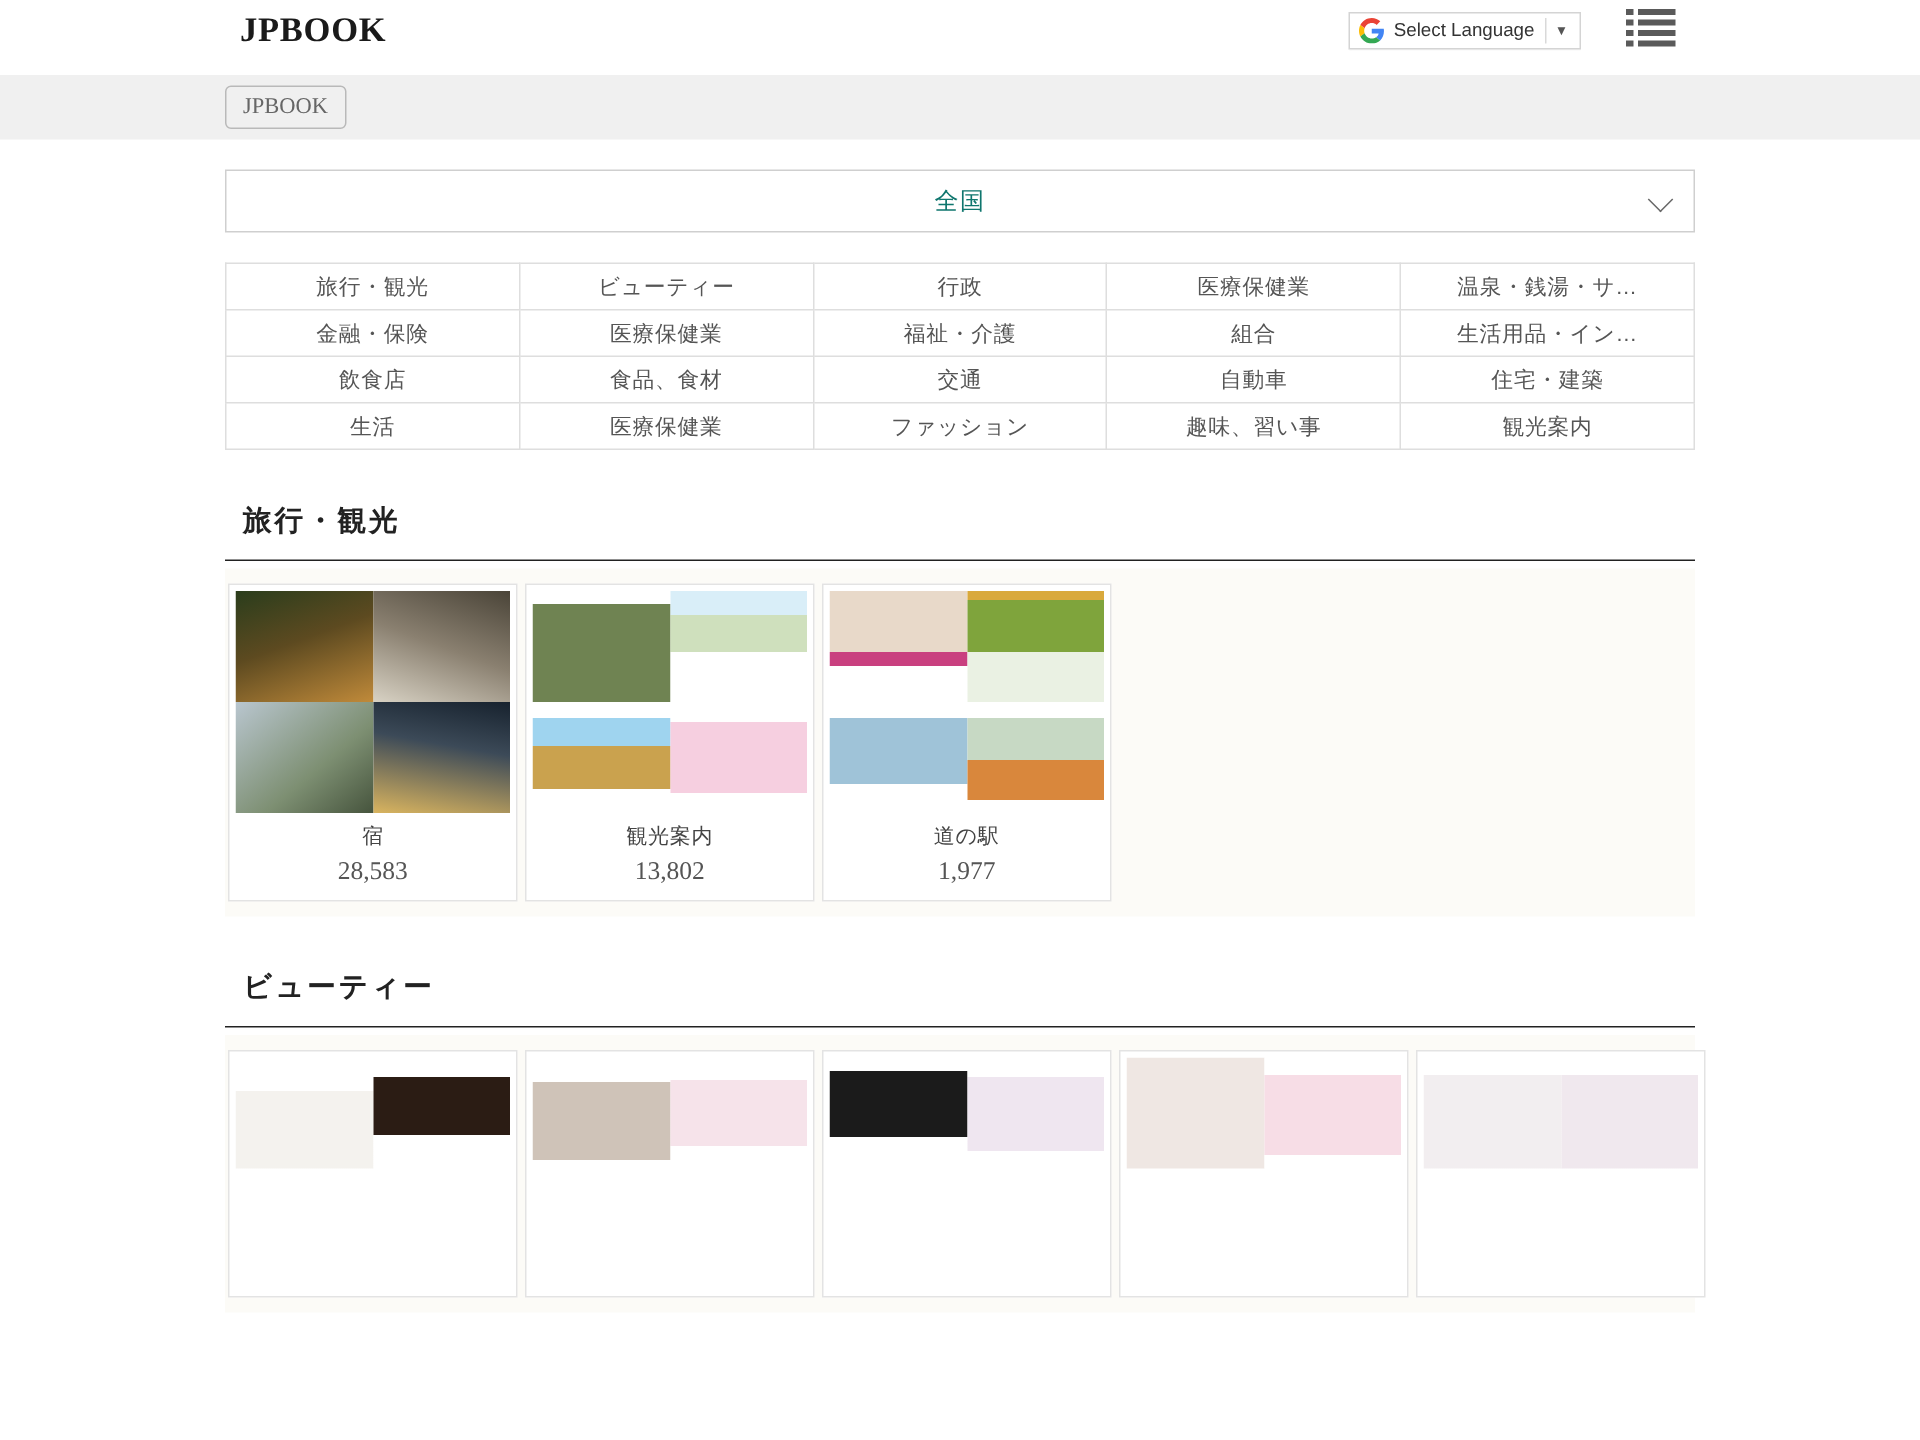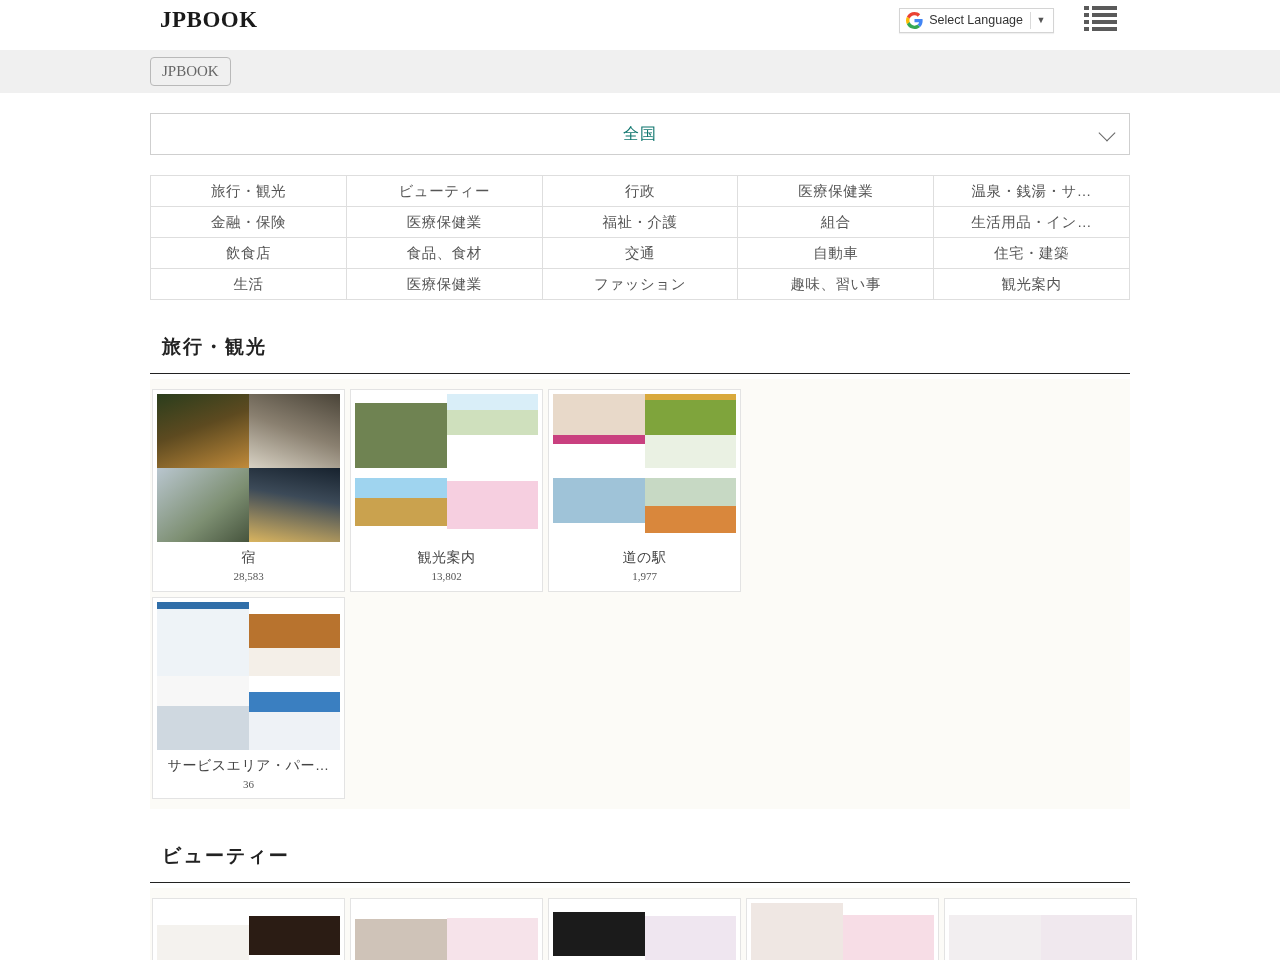--- a/index.html
+++ b/index.html
@@ -249,21 +249,21 @@
     color: #444;
     margin-top: 5px;
     white-space: nowrap;
     overflow: hidden;
     text-overflow: ellipsis;
     letter-spacing: .5px;
     line-height: 1.5;
   }
   .card-count {
     text-align: center;
-    font-size: 11px;
+    font-size: 17px;
     color: #555;
     font-family: "Liberation Serif", "DejaVu Serif", serif;
     line-height: 1.5;
   }
   .cards-row.second { margin-top: 5px; }
 </style>
 </head>
 <body>
 
 <div class="site-header">
@@ -386,32 +386,20 @@
             <div class="quad q2" style="background:linear-gradient(180deg,#d9a93c 0 8%,#7fa43c 8% 55%,#eaf1e3 55% 100%)"></div>
             <div class="quad q3" style="background:linear-gradient(180deg,#fff 0 14%,#9fc3d8 14% 74%,#fff 74% 100%)"></div>
             <div class="quad q4" style="background:linear-gradient(180deg,#fff 0 14%,#c7d9c4 14% 52%,#d9873c 52% 88%,#fff 88% 100%)"></div>
           </div>
           <div class="card-label">道の駅</div>
           <div class="card-count">1,977</div>
         </div>
 
       </div>
 
-      <div class="cards-row second">
-        <div class="card">
-          <div class="thumb">
-            <div class="quad q1" style="background:linear-gradient(180deg,#2f6ea8 0 10%,#eef3f7 10% 100%)"></div>
-            <div class="quad q2" style="background:linear-gradient(180deg,#fff 0 16%,#b8732e 16% 62%,#f4efe8 62% 100%)"></div>
-            <div class="quad q3" style="background:linear-gradient(180deg,#f7f7f7 0 40%,#cfd8e0 40% 100%)"></div>
-            <div class="quad q4" style="background:linear-gradient(180deg,#fff 0 22%,#3a7fc1 22% 48%,#eef2f6 48% 100%)"></div>
-          </div>
-          <div class="card-label">サービスエリア・パー…</div>
-          <div class="card-count">36</div>
-        </div>
-      </div>
 
     </div>
   </div>
 
   <div class="section">
     <div class="section-title">ビューティー</div>
     <div class="cards-panel">
       <div class="cards-row">
 
         <div class="card">

